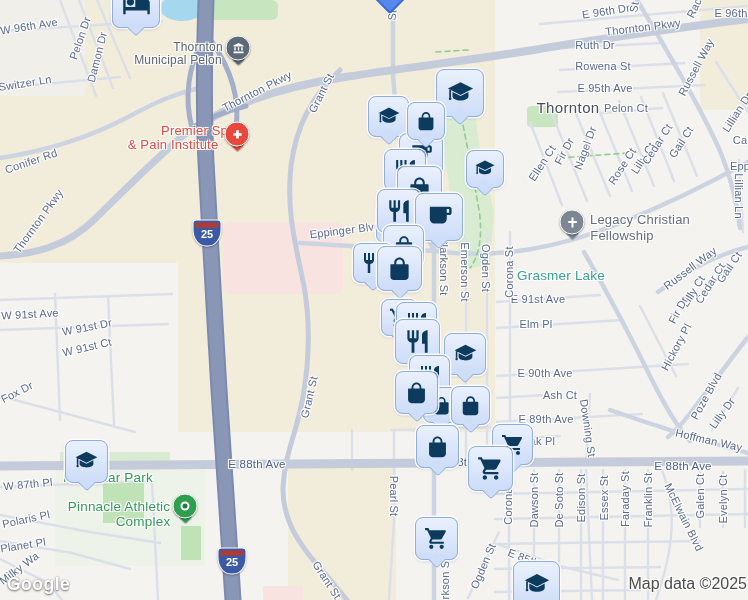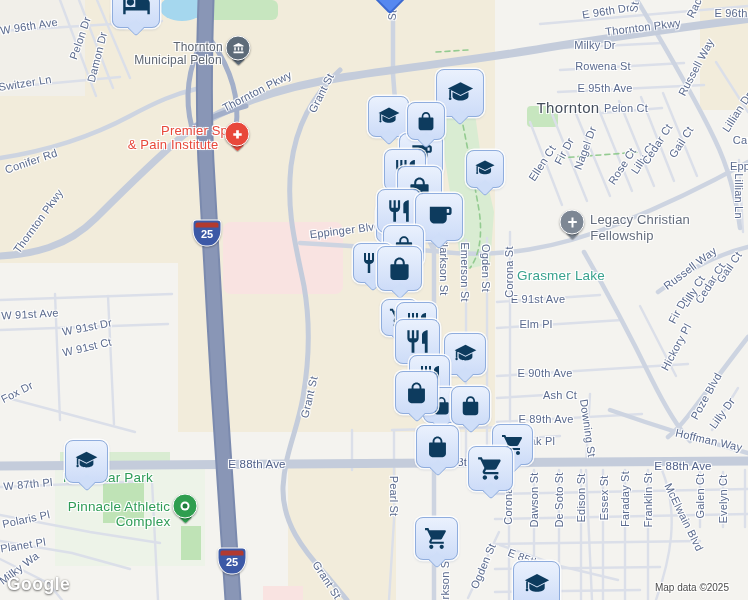--- a/index.html
+++ b/index.html
@@ -43,21 +43,21 @@
        font-weight:bold;font-family:"Liberation Sans",sans-serif}
   .diamond{position:absolute;transform:translate(-50%,-50%) rotate(45deg);width:19px;height:19px;
        background:#5688f0;border:2px solid #3d6ad0;border-radius:3px;pointer-events:auto}
   .dotmk{position:absolute;transform:translate(-50%,-50%);width:20px;height:20px;border-radius:50%;
        background:linear-gradient(#eaf1fd,#cddcf8);border:1.5px solid #8fadde;
        box-shadow:0 1px 2px rgba(30,60,120,.35);display:grid;place-items:center;pointer-events:auto}
   .dotmk::after{content:"";width:7px;height:7px;border-radius:50%;background:#0d3b5e}
   #google-logo{position:absolute;left:7px;bottom:5px;z-index:50;font-size:17.5px;font-weight:bold;
        color:#fff;letter-spacing:.5px;
        text-shadow:0 1px 2px rgba(60,60,60,.65),0 0 2px rgba(90,90,90,.5)}
-  #attribution{position:absolute;right:19px;bottom:7px;z-index:50;font-size:10px;color:#4c4c4c;
+  #attribution{position:absolute;right:1px;bottom:7px;z-index:50;font-size:16px;color:#4c4c4c;
        text-shadow:-1px -1px 0 #fff,1px -1px 0 #fff,-1px 1px 0 #fff,1px 1px 0 #fff}
 </style>
 </head>
 <body>
 
 <div id="map">
   <svg id="basemap" width="748" height="600" viewBox="0 0 748 600">
     <rect width="748" height="600" fill="#f1efe9"></rect>
     <rect x="85" y="0" width="420" height="468" fill="#f2ecdb"></rect>
     <rect x="0" y="96" width="120" height="190" fill="#f2ecdb"></rect>
@@ -184,21 +184,21 @@
       <div class="lbl st" style="left: 31px; top: 161px; --r: -19deg;">Conifer Rd</div>
       <div class="lbl st" style="left: 38px; top: 221px; --r: -54deg;">Thornton Pkwy</div>
       <div class="lbl red" style="left: 193px; top: 130px; padding-left: 21px; --r: 0deg;">Premier Spine</div>
       <div class="lbl red" style="left: 173px; top: 144px; --r: 0deg;">&amp; Pain Institute</div>
       <div class="lbl st" style="left: 606px; top: 11px; --r: -9deg;">E 96th Dr</div>
       <div class="lbl st" style="left: 731px; top: 13px; --r: 0deg;">E 96th</div>
       <div class="lbl st" style="left: 694px; top: 8px; --r: -64deg;">Rac</div>
       <div class="lbl st" style="left: 634px; top: 7px; --r: -80deg;">St</div>
       <div class="lbl st" style="left: 392px; top: 15px; --r: -85deg;">St</div>
       <div class="lbl st" style="left: 643px; top: 27px; --r: -7deg;">Thornton Pkwy</div>
-      <div class="lbl st" style="left: 595px; top: 45px; --r: 0deg;">Milky Dr</div>
+      <div class="lbl st" style="left: 595px; top: 45px; --r: 0deg;">Ruth Dr</div>
       <div class="lbl st" style="left: 603px; top: 66px; --r: 0deg;">Rowena St</div>
       <div class="lbl st" style="left: 605px; top: 88px; --r: 0deg;">E 95th Ave</div>
       <div class="lbl city" style="left: 568px; top: 107px; --r: 0deg;">Thornton</div>
       <div class="lbl st" style="left: 626px; top: 108px; --r: 0deg;">Pelon Ct</div>
       <div class="lbl st" style="left: 696px; top: 67px; --r: -62deg;">Russell Way</div>
       <div class="lbl st" style="left: 737px; top: 112px; --r: -57deg;">Lillian Dr</div>
       <div class="lbl st" style="left: 742px; top: 140px; --r: 0deg;">Car</div>
       <div class="lbl st" style="left: 542px; top: 163px; --r: -57deg;">Ellen Ct</div>
       <div class="lbl st" style="left: 564px; top: 151px; --r: -62deg;">Fir Dr</div>
       <div class="lbl st" style="left: 585px; top: 148px; --r: -70deg;">Nagel Dr</div>

